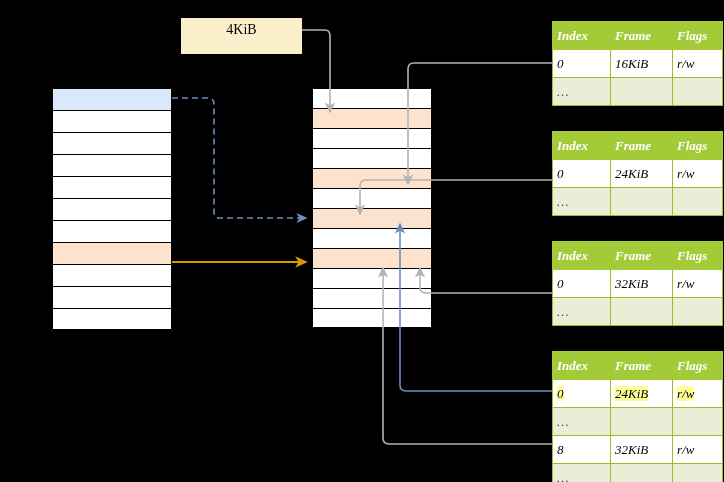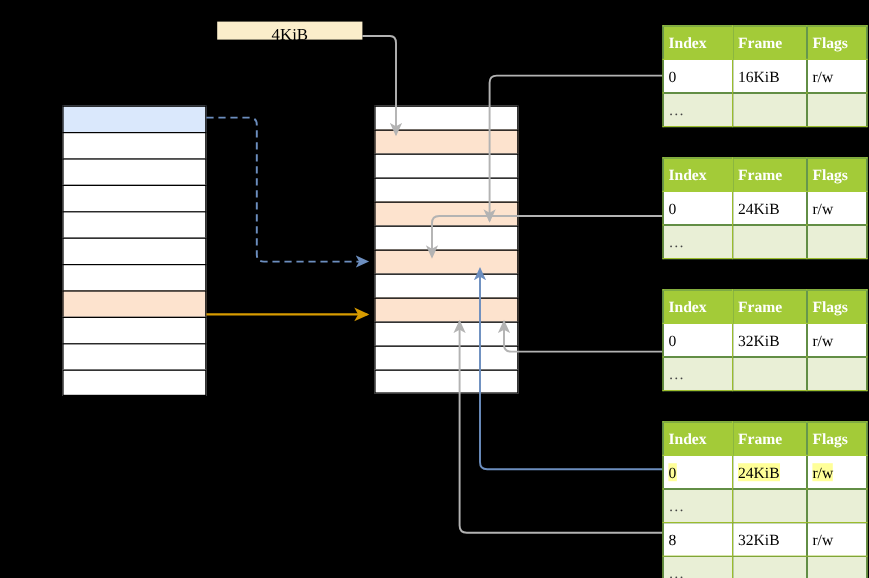--- a/index.html
+++ b/index.html
@@ -44,21 +44,22 @@
   .cell.blue   { background: #dae8fc; }
   .cell.orange { background: #fde3ce; }
 
   
   .ptable {
     position: absolute;
     border-collapse: collapse;
     table-layout: fixed;
     font-size: 13px;
     color: #000000;
-    background: #0c4a6e;
+    background: #14532d;
+    font-style: italic;
   }
   .ptable td, .ptable th {
     border: 1px solid #9cbc2c;
     padding: 1px 4px;
     text-align: left;
     height: 28px;
     overflow: hidden;
     white-space: nowrap;
   }
   .ptable th {
@@ -70,21 +71,21 @@
   .ptable tr.alt td { background: #e9efd6; }
   .ptable tr.plain td { background: #ffffff; }
   .hl { background: #ffff99; }
   .ellip { letter-spacing: 1px; color: #444444; }
 </style>
 </head>
 <body>
 
 <div id="stage">
 
-  <div class="size-label" id="size-label" style="left:181px; top:18px; width:121px; height:15px;">4KiB</div>
+  <div class="size-label" id="size-label" style="left:181px; top:18px; width:121px; height:36px;">4KiB</div>
 
   <div class="col" id="left-col" style="left:52px; top:88px; width:120px;">
       <div class="cell blue" style="height: 22px;"></div>
       <div class="cell" style="height: 22px;"></div>
       <div class="cell" style="height: 22px;"></div>
       <div class="cell" style="height: 22px;"></div>
       <div class="cell" style="height: 22px;"></div>
       <div class="cell" style="height: 22px;"></div>
       <div class="cell" style="height: 22px;"></div>
       <div class="cell orange" style="height: 22px;"></div>

